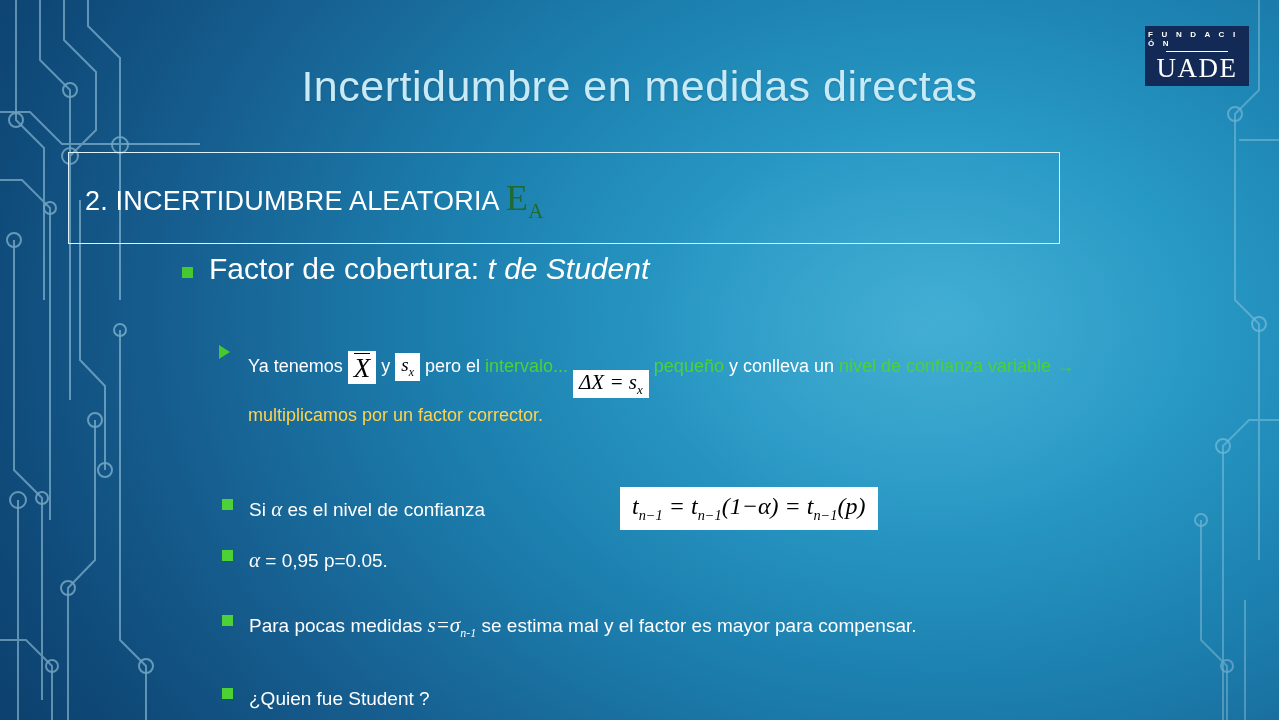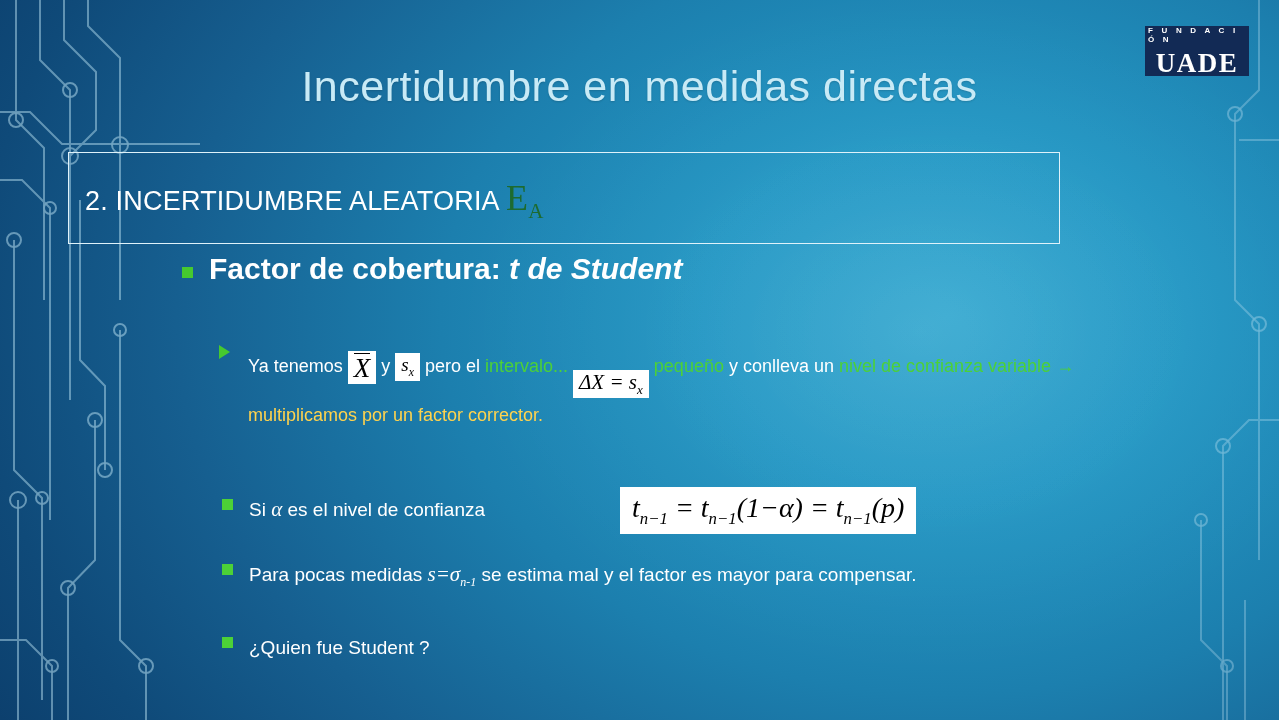--- a/index.html
+++ b/index.html
@@ -32,41 +32,41 @@
   }
   .circuit-right {
     position: absolute; top: 0; right: 0;
     width: 190px; height: 720px;
     opacity: 0.42;
     pointer-events: none;
   }
   .logo {
     position: absolute;
     top: 26px; right: 30px;
-    width: 104px; height: 50px;
+    width: 104px; height: 60px;
     background: #122a55;
     display: flex;
     flex-direction: column;
     align-items: center;
     justify-content: center;
     color: #fff;
     z-index: 6;
     margin-left: 36px;
   }
   .logo .fund {
     font-size: 8px;
     letter-spacing: 3.2px;
     font-weight: 600;
     margin-bottom: 1px;
     padding-left: 3px;
   }
   .logo .uade {
     font-family: "Liberation Serif", serif;
     font-size: 27px;
-    font-weight: 700;
+    font-weight: 400;
     letter-spacing: 1.5px;
     line-height: 1;
   }
   .logo .rule {
     width: 62px; height: 1px; background: #fff; margin: 2px 0 3px 0;
   }
 
   .title {
     position: absolute;
     top: 62px; left: 0; right: 0;
@@ -110,21 +110,21 @@
     position: absolute;
     left: 182px; top: 252px;
     display: flex; align-items: flex-start; gap: 16px;
   }
   .sq {
     width: 11px; height: 11px; background: #4cd137;
     display: inline-block; flex: none;
   }
   .sq.l1 { margin-top: 15px; background: #46c92f; }
   .bullet-l1 .txt {
-    font-size: 30px; color: #ffffff; font-weight: 700;
+    font-size: 30px; color: #ffffff; font-weight: 400;
   }
   .bullet-l1 .txt .ital { font-style: italic; }
 
   .para {
     position: absolute;
     left: 222px; top: 336px;
     width: 900px;
     font-size: 18px;
     color: #ffffff;
     line-height: 34px;
@@ -169,21 +169,21 @@
   .sub-item .sq { margin-top: 7px; }
   .greek { font-family: "Liberation Serif", serif; font-style: italic; font-size: 21px; }
 
   .eq-t {
     position: absolute;
     left: 620px; top: 487px;
     background: #ffffff;
     color: #000;
     font-family: "Liberation Serif", serif;
     font-style: italic;
-    font-size: 28px;
+    font-size: 24px;
     padding: 6px 12px;
     line-height: 1.1;
     white-space: nowrap;
   }
   .eq-t sub { font-size: 0.6em; font-style: italic; }
 
   .spacer-gap { height: 14px; }
 </style>
 </head>
 <body>
@@ -278,20 +278,24 @@
 
     <div class="eq-t"><span>t</span><sub>n−1</sub><span> = t</span><sub>n−1</sub><span>(1−α) = t</span><sub>n−1</sub><span>(p)</span></div>
 
     <div class="sub-list">
 
       <div class="sub-item">
         <span class="sq"></span>
         <span><span>Si </span><span class="greek">α</span><span> es el nivel de confianza</span></span>
       </div>
 
+      <div class="sub-item">
+        <span class="sq"></span>
+        <span><span></span><span class="greek">α</span><span> = 0,95 p=0.05.</span></span>
+      </div>
 
       <div class="spacer-gap"></div>
 
       <div class="sub-item">
         <span class="sq"></span>
         <span><span>Para pocas medidas </span><span class="greek">s=σ</span><sub class="greek" style="font-size:12px">n-1</sub><span> se estima mal y el factor es mayor para compensar.</span></span>
       </div>
 
       <div class="spacer-gap"></div>
 

